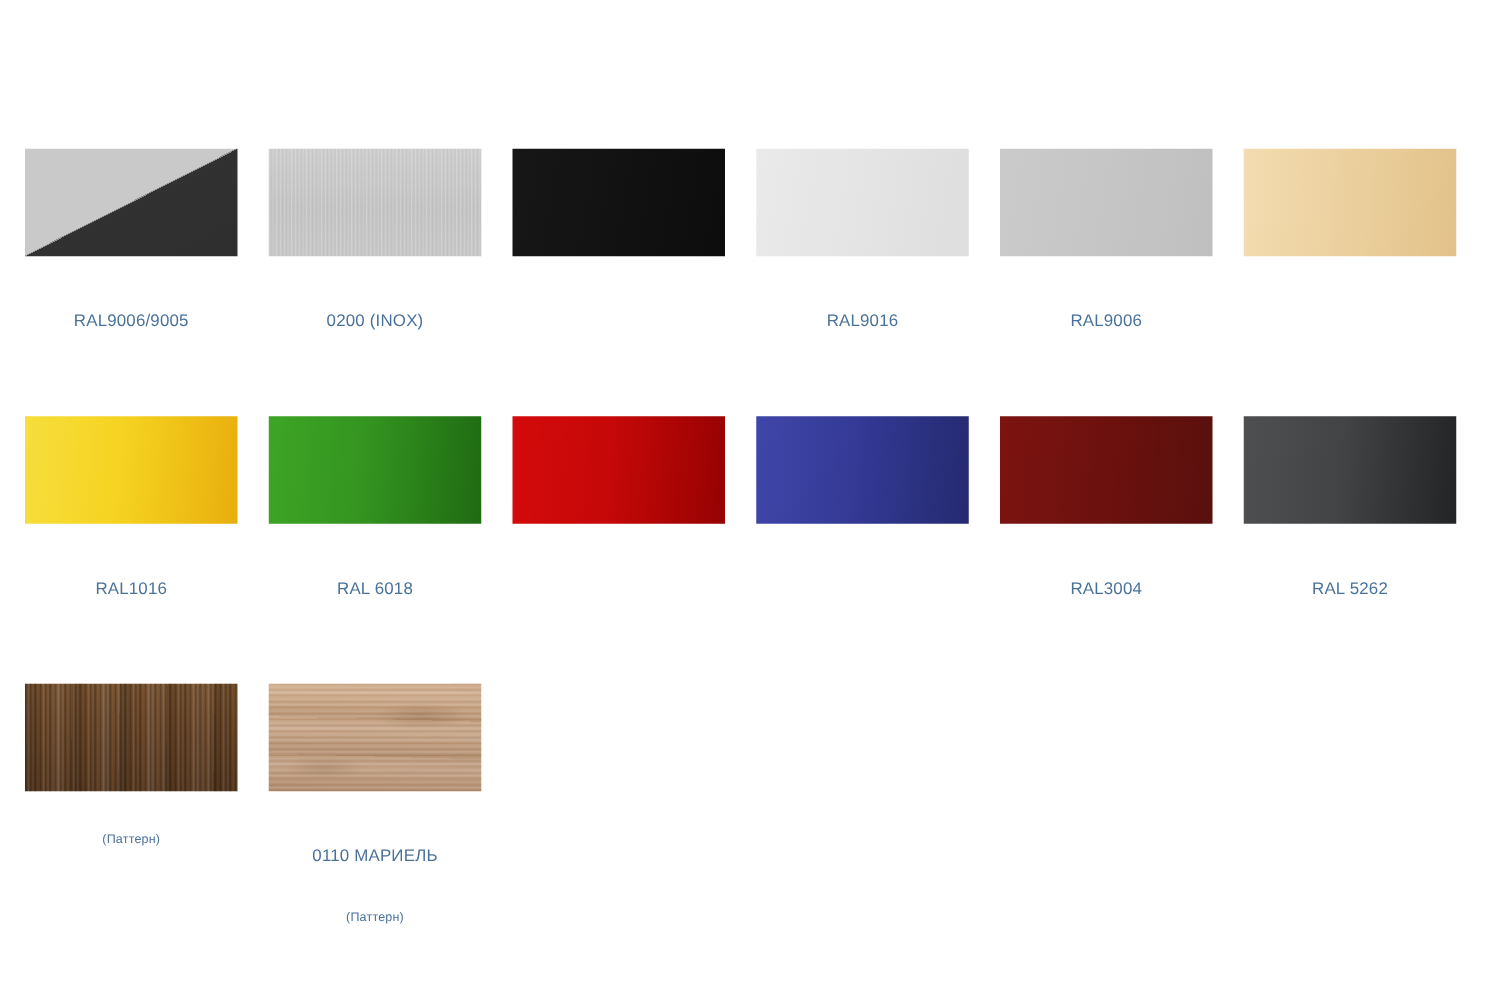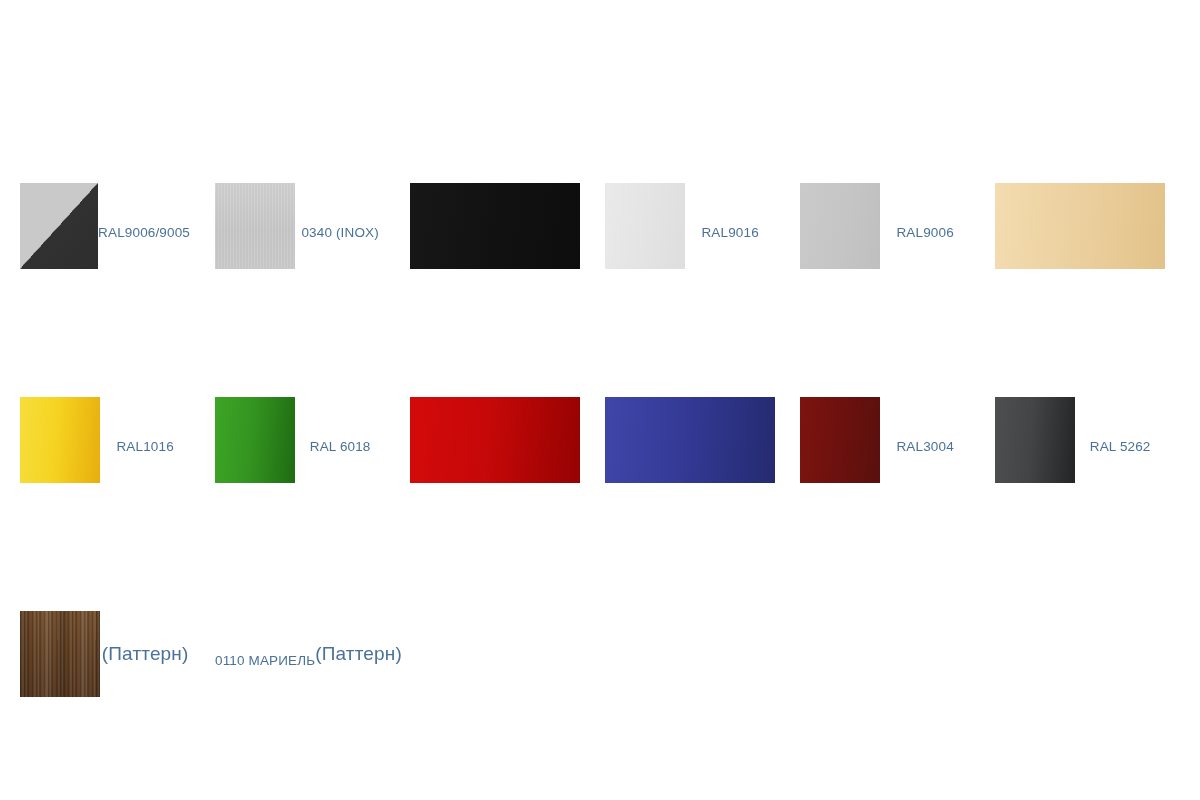--- a/index.html
+++ b/index.html
@@ -34,21 +34,23 @@
 
   .swatch-row {
     display: contents;
   }
 
   .swatch-cell {
     width: 170px;
     height: 214px;
     box-sizing: border-box;
     display: flex;
+    flex-direction: column;
     align-items: center;
+    gap: 28px;
   }
 
   .swatch-chip {
     width: 170px;
     height: 86px;
     display: block;
     position: relative;
     overflow: hidden;
     background: #cccccc;
   }
@@ -60,21 +62,21 @@
     color: #4a7299;
     font-size: 13.5px;
     line-height: 22px;
     letter-spacing: 0.15px;
     white-space: nowrap;
   }
   .swatch-sublabel {
     width: 190px;
     text-align: center;
     color: #4a7299;
-    font-size: 19px;
+    font-size: 10px;
     line-height: 22px;
     letter-spacing: 0.15px;
     white-space: nowrap;
   }
 
   
 
   
   .fill-diag-9006-9005 {
     background:
@@ -190,21 +192,21 @@
 </head>
 <body>
 
 <div class="palette">
   <div class="swatch-grid" id="swatch-grid">
       <div class="swatch-row"><div class="swatch-cell">
           <div class="swatch-chip fill-diag-9006-9005"></div>
           <div class="swatch-label">RAL9006/9005</div>
         </div><div class="swatch-cell">
           <div class="swatch-chip fill-inox"></div>
-          <div class="swatch-label">0340 (INOX)</div>
+          <div class="swatch-label">0200 (INOX)</div>
         </div><div class="swatch-cell">
           <div class="swatch-chip fill-9005"></div>
         </div><div class="swatch-cell">
           <div class="swatch-chip fill-9016"></div>
           <div class="swatch-label">RAL9016</div>
         </div><div class="swatch-cell">
           <div class="swatch-chip fill-9006"></div>
           <div class="swatch-label">RAL9006</div>
         </div><div class="swatch-cell">
           <div class="swatch-chip fill-1015"></div>

